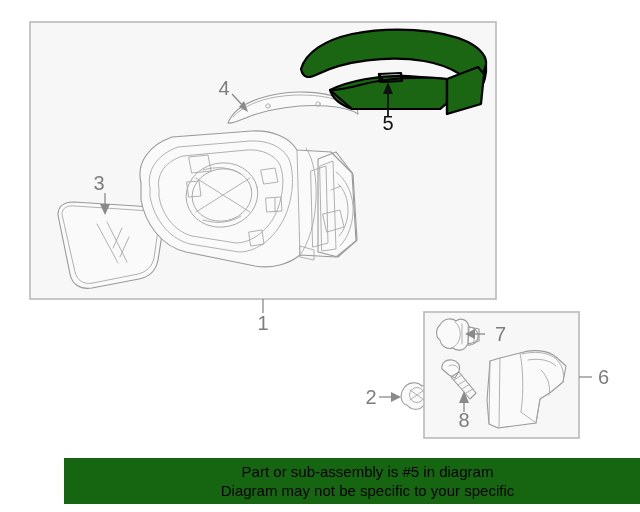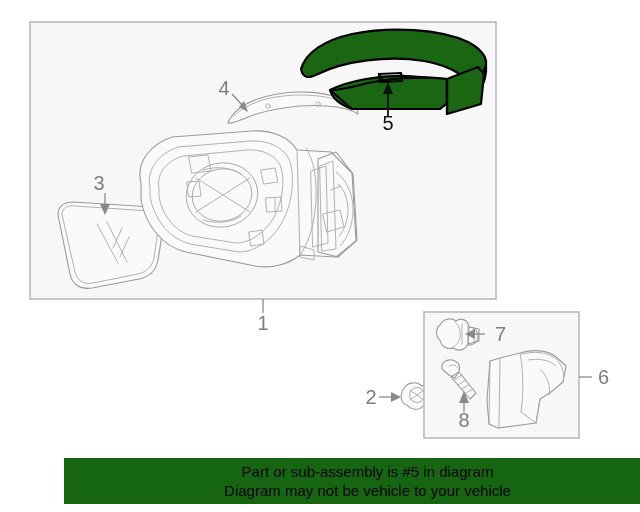--- a/index.html
+++ b/index.html
@@ -283,16 +283,16 @@
     </g>
     <g>
       <line class="leader" x1="579" y1="377" x2="592" y2="377"></line>
     </g>
     <text class="callout-num" x="598" y="384" text-anchor="start">6</text>
 
   </svg>
 
   <div id="banner">
     <div class="banner-line">Part or sub-assembly is #5 in diagram</div>
-    <div class="banner-line">Diagram may not be vehicle to your vehicle</div>
+    <div class="banner-line">Diagram may not be specific to your specific</div>
   </div>
 
 </div>
 
 </body></html>

